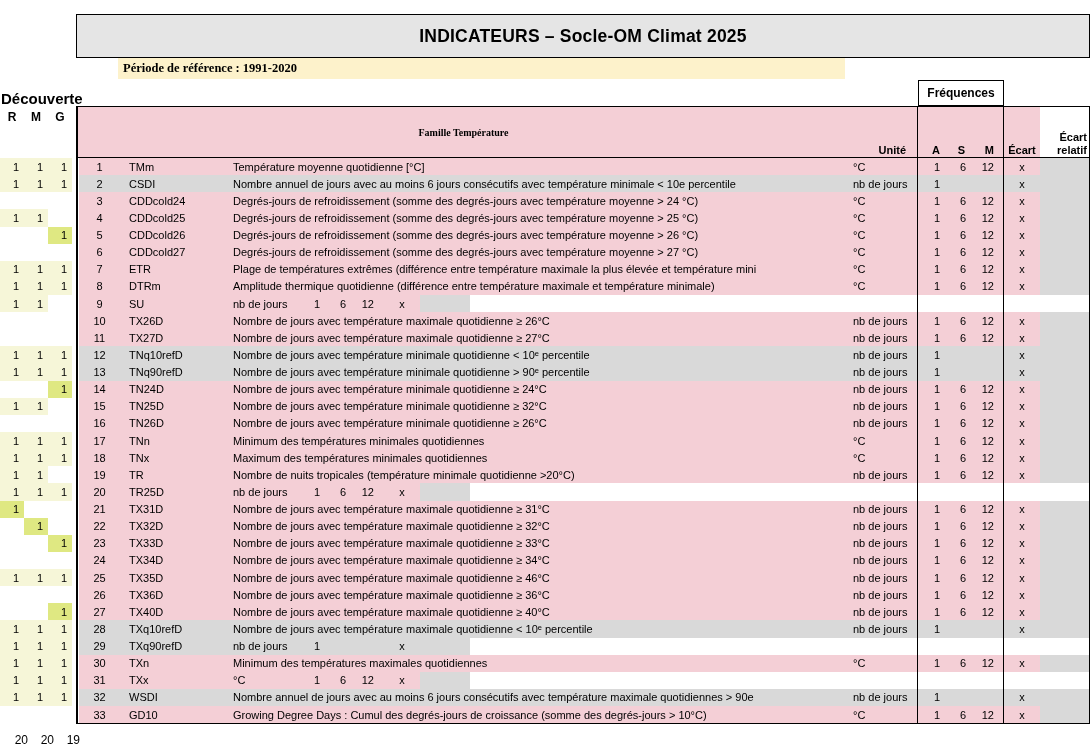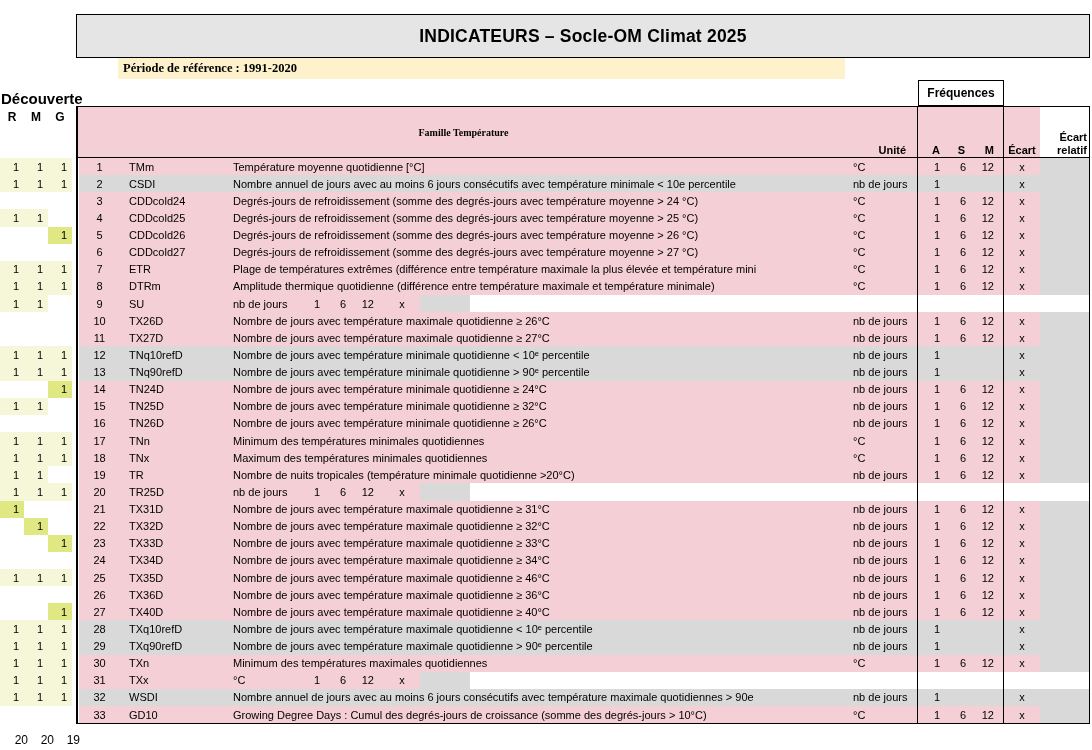--- a/index.html
+++ b/index.html
@@ -527,21 +527,20 @@
     <div class="c cec main">x</div>
     <div class="c crel"></div>
   </div>
       <div class="row gray">
     <div class="c cr yfill">1</div>
     <div class="c cm yfill">1</div>
     <div class="c cg yfill">1</div>
     <div class="c cgap"></div>
     <div class="c cnum main">29</div>
     <div class="c ccode main">TXq90refD</div>
-    <div class="c cdesc main">Nombre de jours avec température maximale quotidienne &gt; 90ᵉ percentile</div>
     <div class="c cunit main">nb de jours</div>
     <div class="c cfa main">1</div>
     <div class="c cfs main"></div>
     <div class="c cfm main"></div>
     <div class="c cec main">x</div>
     <div class="c crel"></div>
   </div>
       <div class="row pink">
     <div class="c cr yfill">1</div>
     <div class="c cm yfill">1</div>

